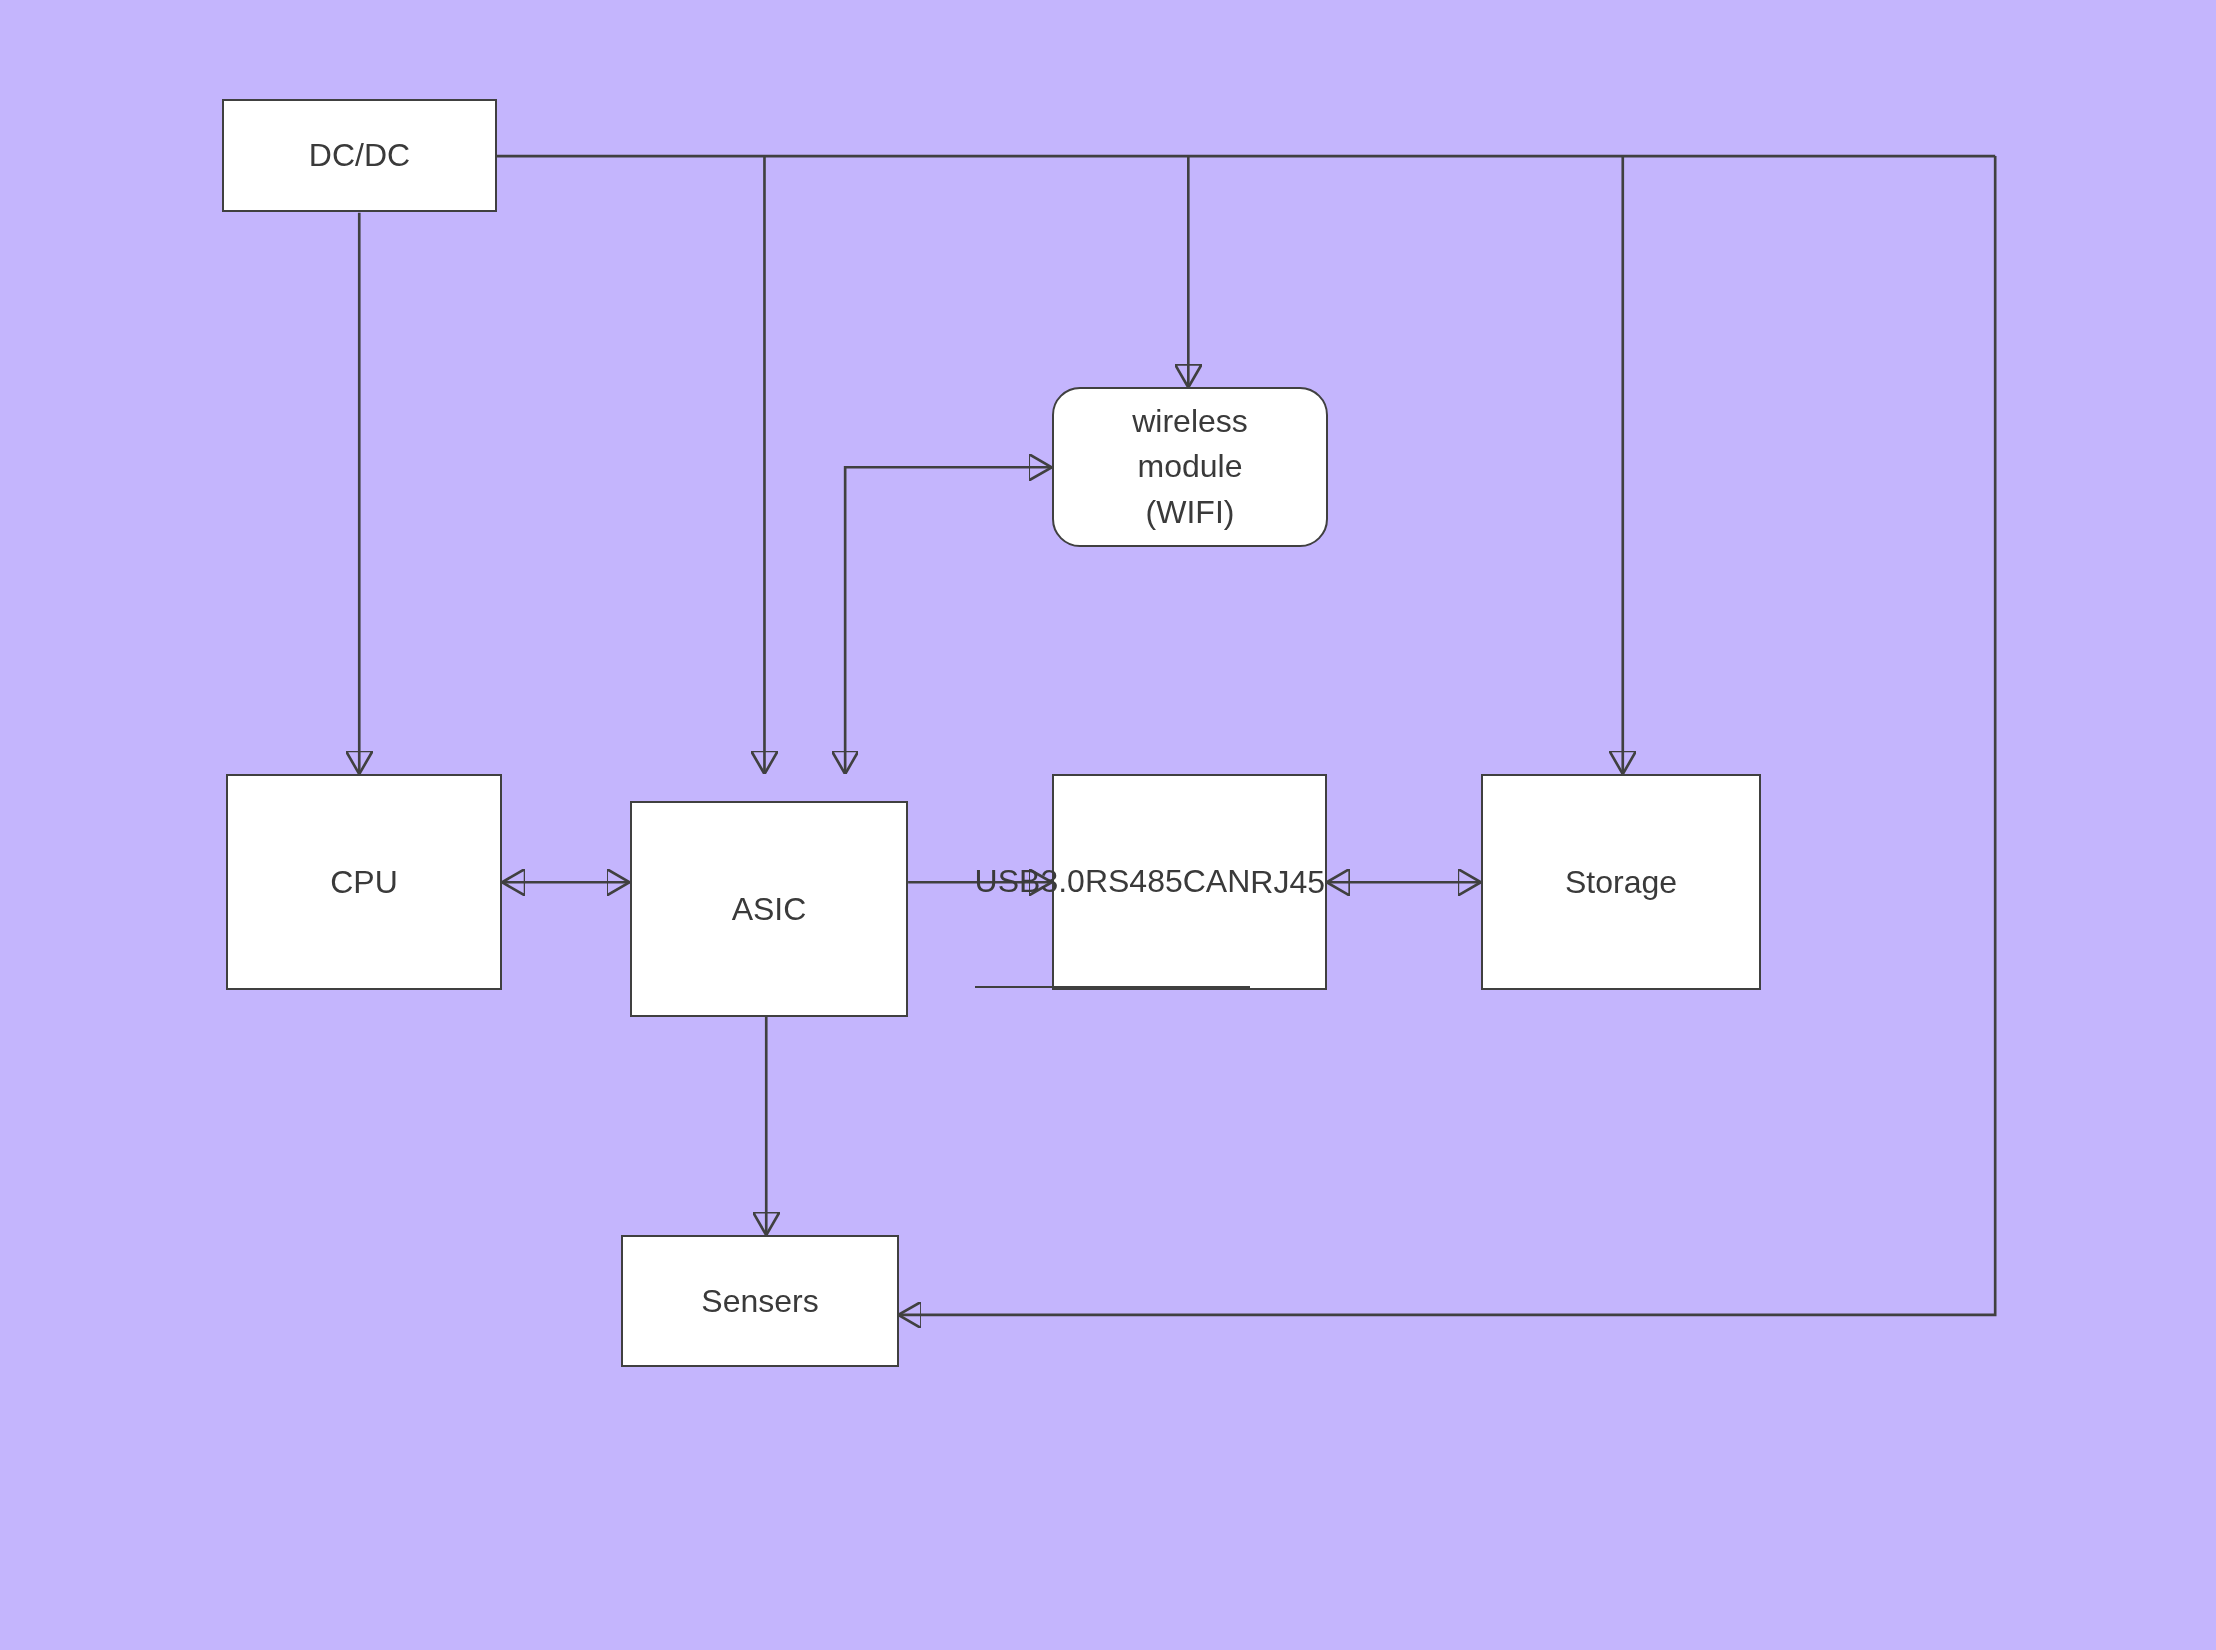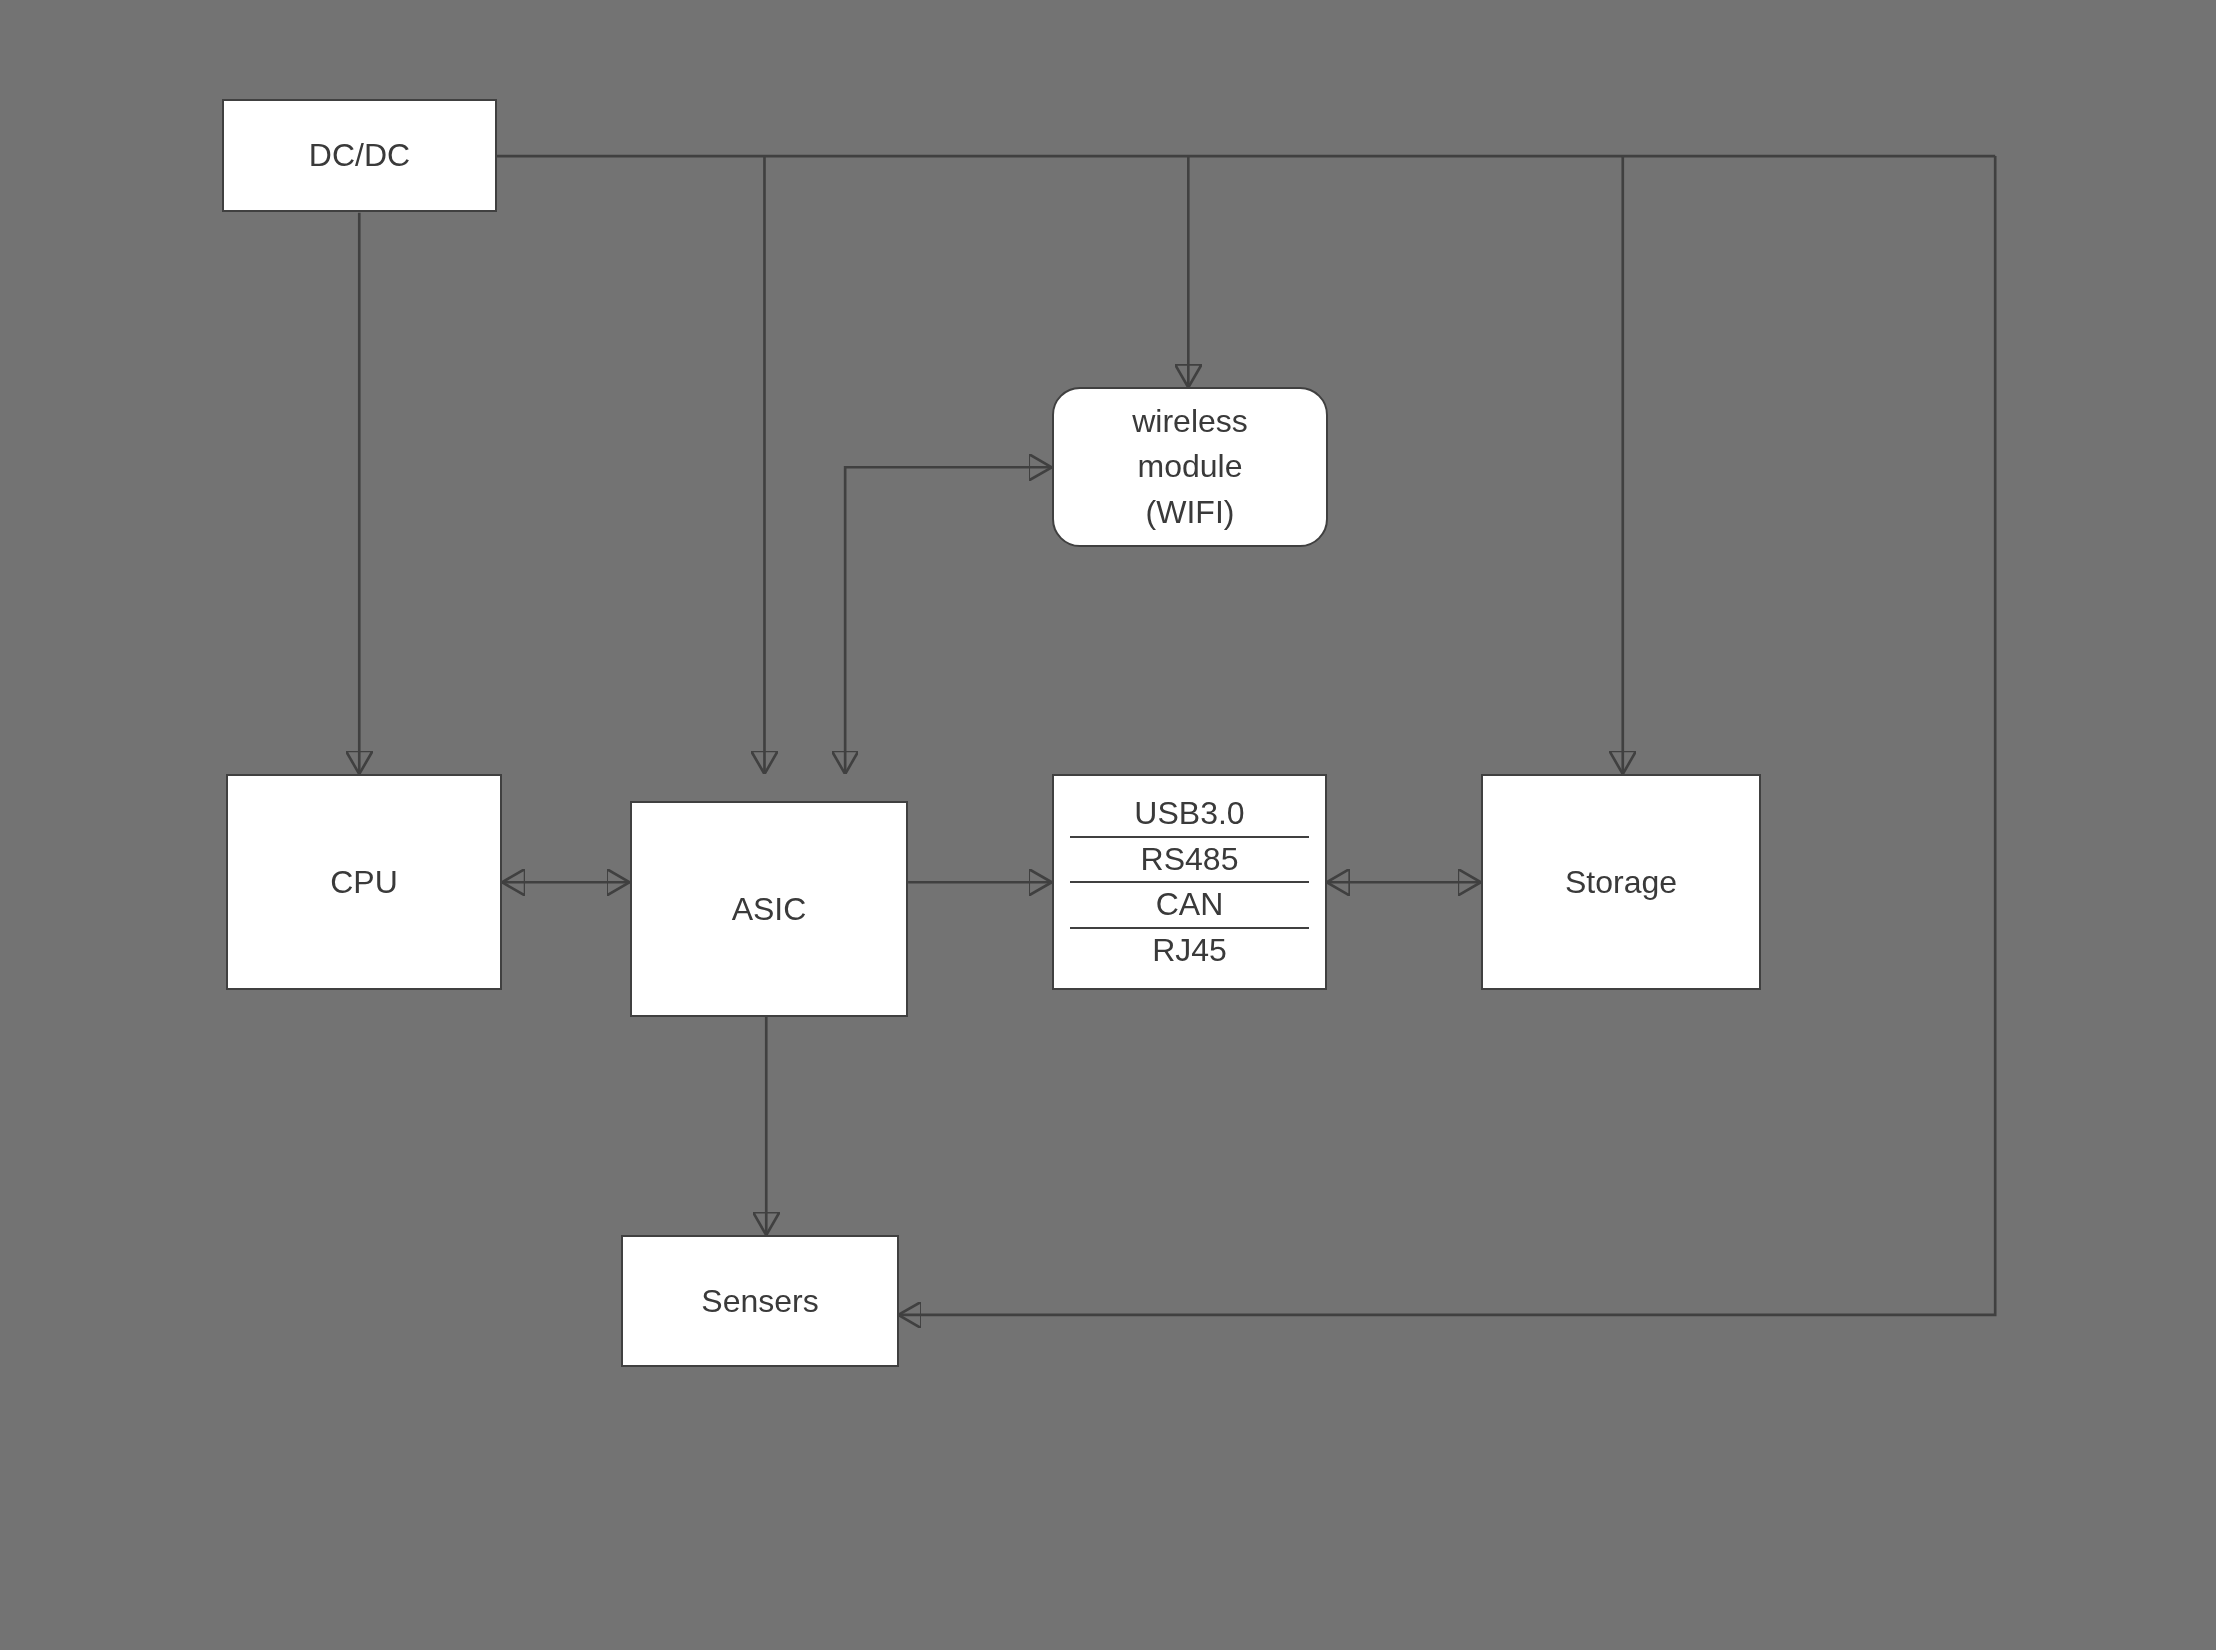--- a/index.html
+++ b/index.html
@@ -4,21 +4,21 @@
 <style>
   html, body {
     margin: 0;
     padding: 0;
     background: #ffffff;
   }
   #canvas {
     position: relative;
     width: 2217px;
     height: 1651px;
-    background: #737373;
+    background: #c4b5fd;
     font-family: "Liberation Sans", sans-serif;
     overflow: hidden;
   }
   #connectors {
     position: absolute;
     left: 0;
     top: 0;
     width: 2217px;
     height: 1651px;
   }
@@ -38,24 +38,24 @@
     color: #3a3a3a;
     font-size: 32px;
     text-align: center;
   }
   .node.multiline {
     flex-direction: column;
     line-height: 1.42;
     border-radius: 28px;
   }
   .node.stack {
-    flex-direction: column;
-    padding: 16px;
+    flex-direction: row;
+    padding: 0;
     align-items: stretch;
-    justify-content: center;
+    justify-content: flex-end;
   }
   .stack .row {
     flex: 1 1 0;
     display: flex;
     align-items: center;
     justify-content: center;
     border-bottom: 2.7px solid #404040;
   }
   .stack .row:last-child {
     border-bottom: none;

